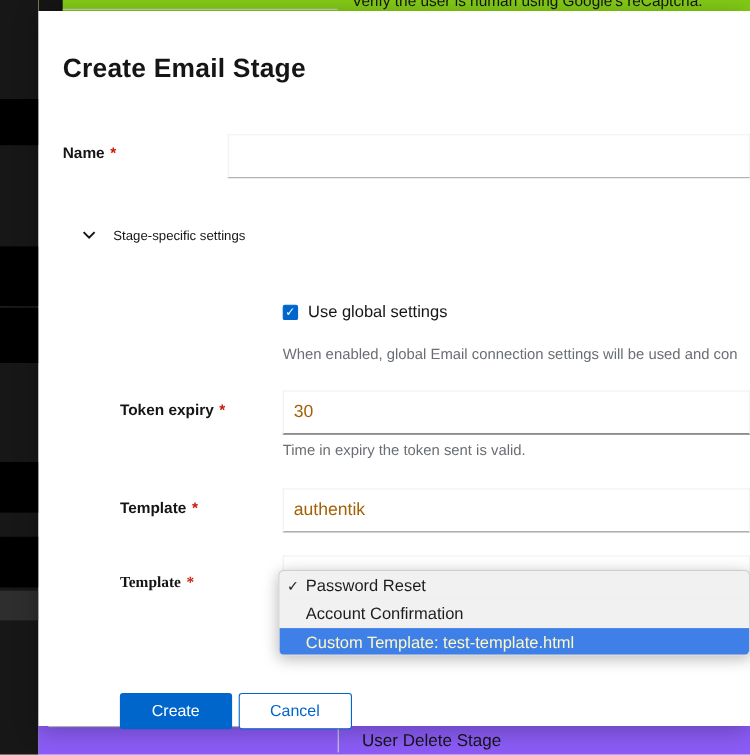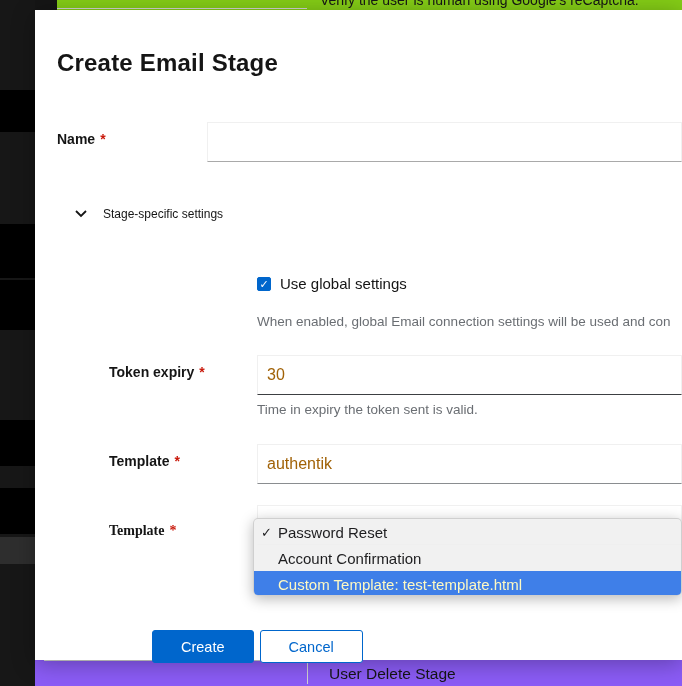--- a/index.html
+++ b/index.html
@@ -67,21 +67,21 @@
   .dropdown { position:absolute; left:-4px; right:0; top:13px; height:78px;
               background:rgba(241,241,241,0.98); border:1px solid rgba(0,0,0,0.14); border-radius:5px;
               box-shadow:0 3px 14px rgba(0,0,0,0.28); overflow:hidden; z-index:5; }
   .opt { height:26px; display:flex; align-items:center; font-size:15px; color:#1d1d1f;
          padding-left:7px; cursor:default; white-space:nowrap; }
   .opt .chk { width:17px; font-size:13px; text-align:left; flex:0 0 17px; }
   .opt.hl { background:#3f7fe8; color:#fef9c3; }
 
   .actions { margin-top:85px; display:flex; gap:6px; }
   .btn { font-family:inherit; font-size:14.5px; border-radius:3px; padding:0 28px; height:33px; cursor:pointer; }
-  .btn-primary { background:#0066cc; color:#fff; border:1px solid #0066cc;margin-left:43px; }
+  .btn-primary { background:#0066cc; color:#fff; border:1px solid #0066cc; }
   .btn-secondary { background:#fff; color:#0066cc; border:1px solid #0066cc;text-align:center; }
 </style>
 </head>
 <body>
 
 <div class="sidebar">
   <div class="blk blk1"></div>
   <div class="blk blk2"></div>
   <div class="blk blk3"></div>
   <div class="blk blk4"></div>

